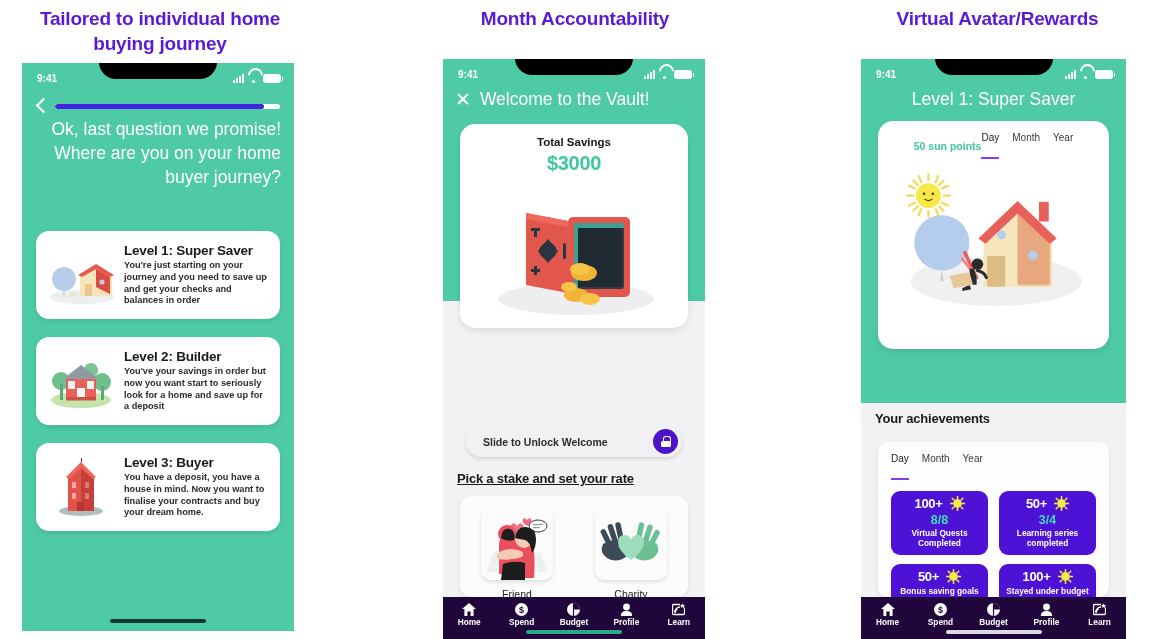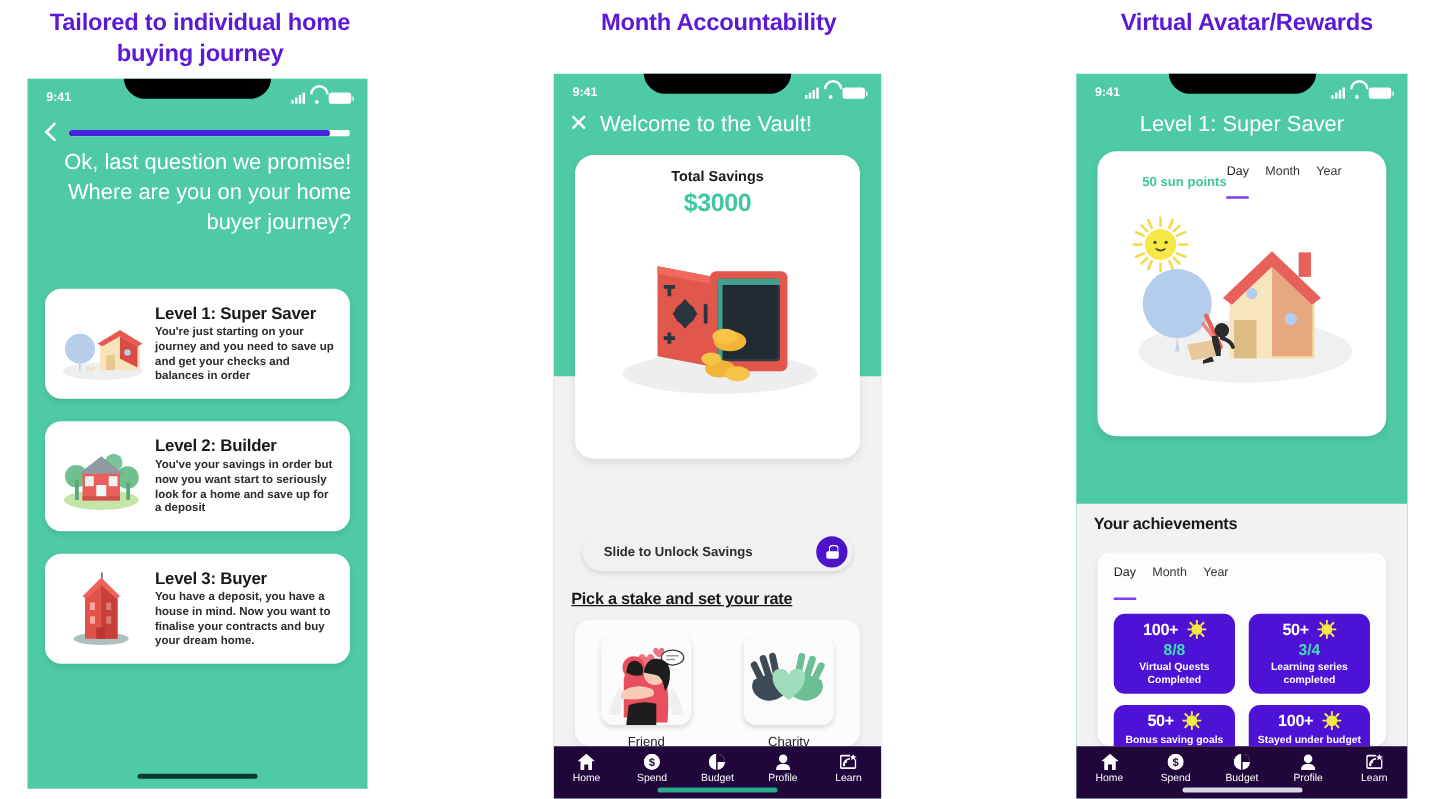--- a/index.html
+++ b/index.html
@@ -122,21 +122,21 @@
   #phone-2 .vault-header {
     position: absolute; top: 30px; left: 12px; right: 12px;
     display: flex; align-items: center; gap: 9px;
     color: #fff; font-size: 17.5px; font-weight: 400;
   }
   .close-x {
     font-size: 19px; line-height: 1; color: #fff; cursor: pointer;
     font-weight: 300;
   }
   .savings-card {
-    position: absolute; top: 65px; left: 17px; right: 17px; height: 243px;
+    position: absolute; top: 65px; left: 17px; right: 17px; height: 204px;
     background: #fff; border-radius: 15px; box-shadow: 0 3px 7px rgba(0,0,0,.09);
     padding-top: 12px; text-align: center;
   }
   .savings-label { font-size: 11.5px; font-weight: bold; color: #181818; }
   .savings-amount {
     font-size: 20px; font-weight: bold; color: #3fc79f; margin-top: 4px;
     letter-spacing: -0.3px;
   }
   .vault-art { position: relative; width: 100%; height: 170px; margin-top: 2px; }
   .slide-unlock {
@@ -180,21 +180,21 @@
   .bottom-nav {
     position: absolute; bottom: 0; left: 0; right: 0; height: 42px;
     background: #20063a; display: flex; align-items: flex-start;
     justify-content: space-around; padding-top: 5px;
   }
   .nav-item {
     display: flex; flex-direction: column; align-items: center; gap: 1px;
     cursor: pointer; width: 42px;
   }
   .nav-icon { height: 14px; display: flex; align-items: center; justify-content: center; }
-  .nav-label { font-size: 8.3px; color: #ffffff; font-weight: 400; }
+  .nav-label { font-size: 8.3px; color: #ffffff; font-weight: 700; }
 
   
   #phone-3 .sheet {
     position: absolute; top: 344px; left: 0; right: 0; bottom: 0;
     background: #f2f2f4;
   }
   .level-header {
     position: absolute; top: 30px; left: 0; right: 0; text-align: center;
     color: #fff; font-size: 17.5px; font-weight: 400;
   }
@@ -389,21 +389,21 @@
           <ellipse cx="120" cy="96" rx="13" ry="8" fill="#f2b437"></ellipse>
           <ellipse cx="116" cy="92" rx="10" ry="6" fill="#f6c548"></ellipse>
           <ellipse cx="112" cy="118" rx="12" ry="7" fill="#f2b437"></ellipse>
           <ellipse cx="126" cy="122" rx="10" ry="6" fill="#f6c548"></ellipse>
           <ellipse cx="105" cy="110" rx="8" ry="5" fill="#f6c548"></ellipse>
         </svg>
       </div>
     </div>
 
     <div class="slide-unlock">
-      <span class="slide-label">Slide to Unlock Savings</span>
+      <span class="slide-label">Slide to Unlock Welcome</span>
       <span class="lock-knob">
         <span class="lock-glyph"></span>
       </span>
     </div>
 
     <div class="stake-title">Pick a stake and set your rate</div>
 
     <div class="stake-card">
       <div class="stake-item">
         <div class="stake-thumb">

